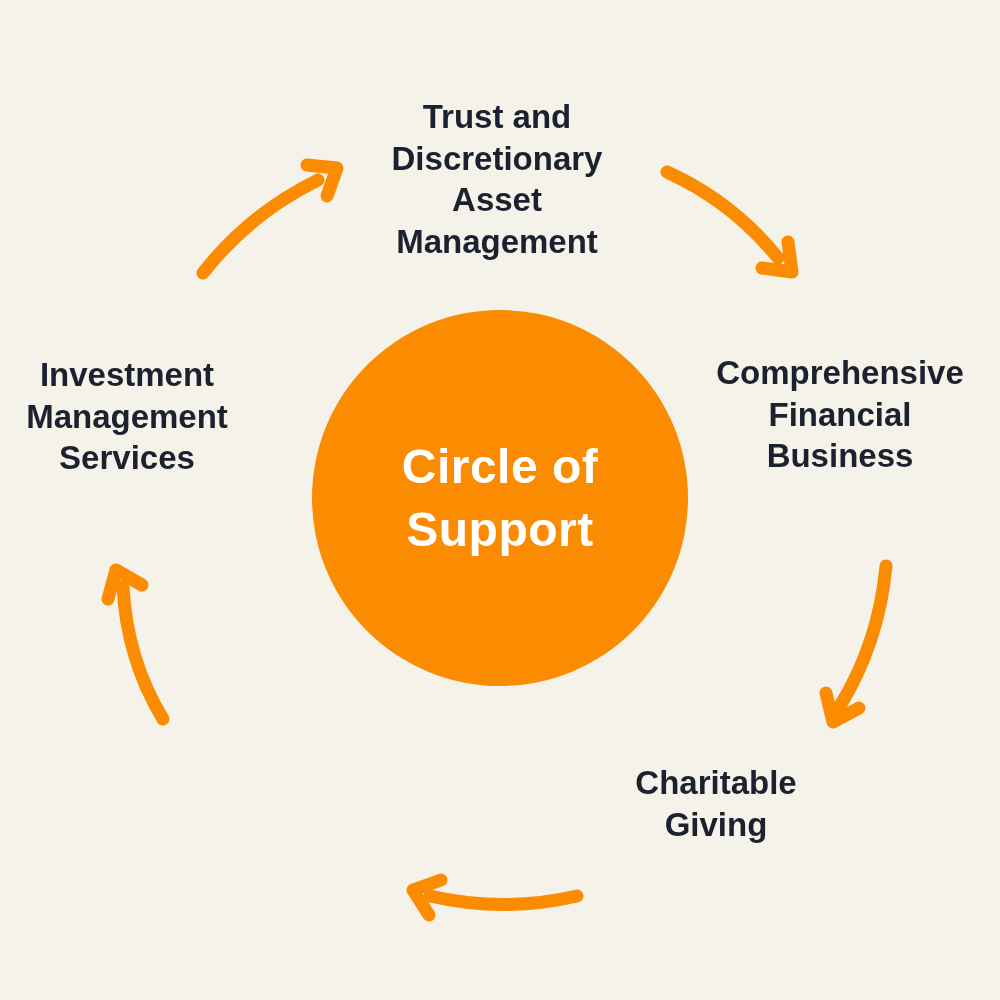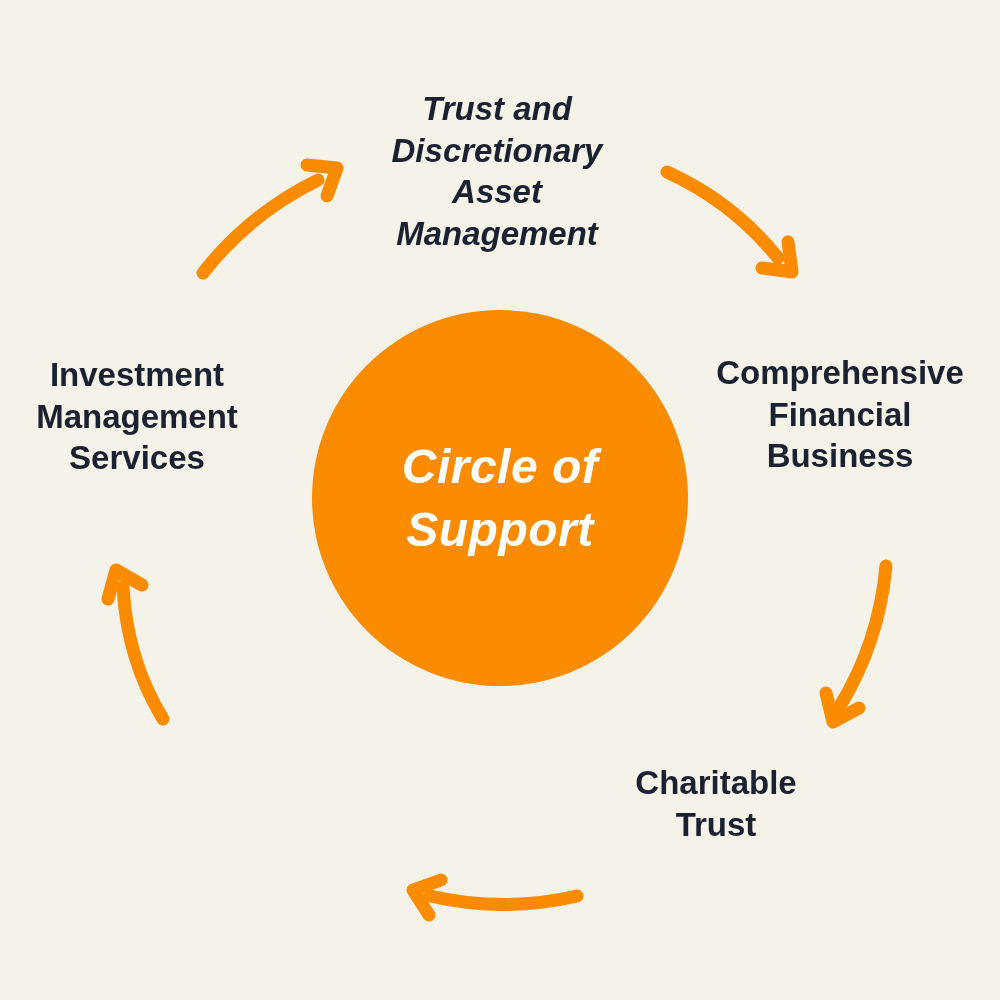--- a/index.html
+++ b/index.html
@@ -41,37 +41,36 @@
     justify-content:center;
   }
   .center-label{
     color:var(--center-text);
     font-size:48px;
     font-weight:bold;
     line-height:1.32;
     text-align:center;
     white-space:pre-line;
     letter-spacing:0.5px;
-    font-style:italic;
   }
   .node{
     position:absolute;
     transform:translateX(-50%);
     color:var(--text);
     font-size:33px;
     font-weight:bold;
     line-height:1.26;
     text-align:center;
     white-space:pre-line;
   }
-  .node-trust{left:497px;top:88px;font-style:italic;}
+  .node-trust{left:497px;top:96px;}
   .node-comprehensive{left:840px;top:352px;}
   .node-charitable{left:716px;top:762px;}
   .node-business{left:245px;top:782px;}
-  .node-investment{left:137px;top:354px;}
+  .node-investment{left:127px;top:354px;}
 </style>
 </head>
 <body>
 
 <div class="canvas">
 
   <svg class="arrows-svg" viewBox="0 0 1000 1000" aria-hidden="true">
       <g>
         <path d="M 203 273 Q 249 214 318 180"></path>
         <polyline points="307,165 337,168 327,196"></polyline>
@@ -102,20 +101,20 @@
   <div class="node node-trust">Trust and
 Discretionary
 Asset
 Management</div>
 
   <div class="node node-comprehensive">Comprehensive
 Financial
 Business</div>
 
   <div class="node node-charitable">Charitable
-Trust</div>
+Giving</div>
 
 
   <div class="node node-investment">Investment
 Management
 Services</div>
 
 </div>
 
 </body></html>

